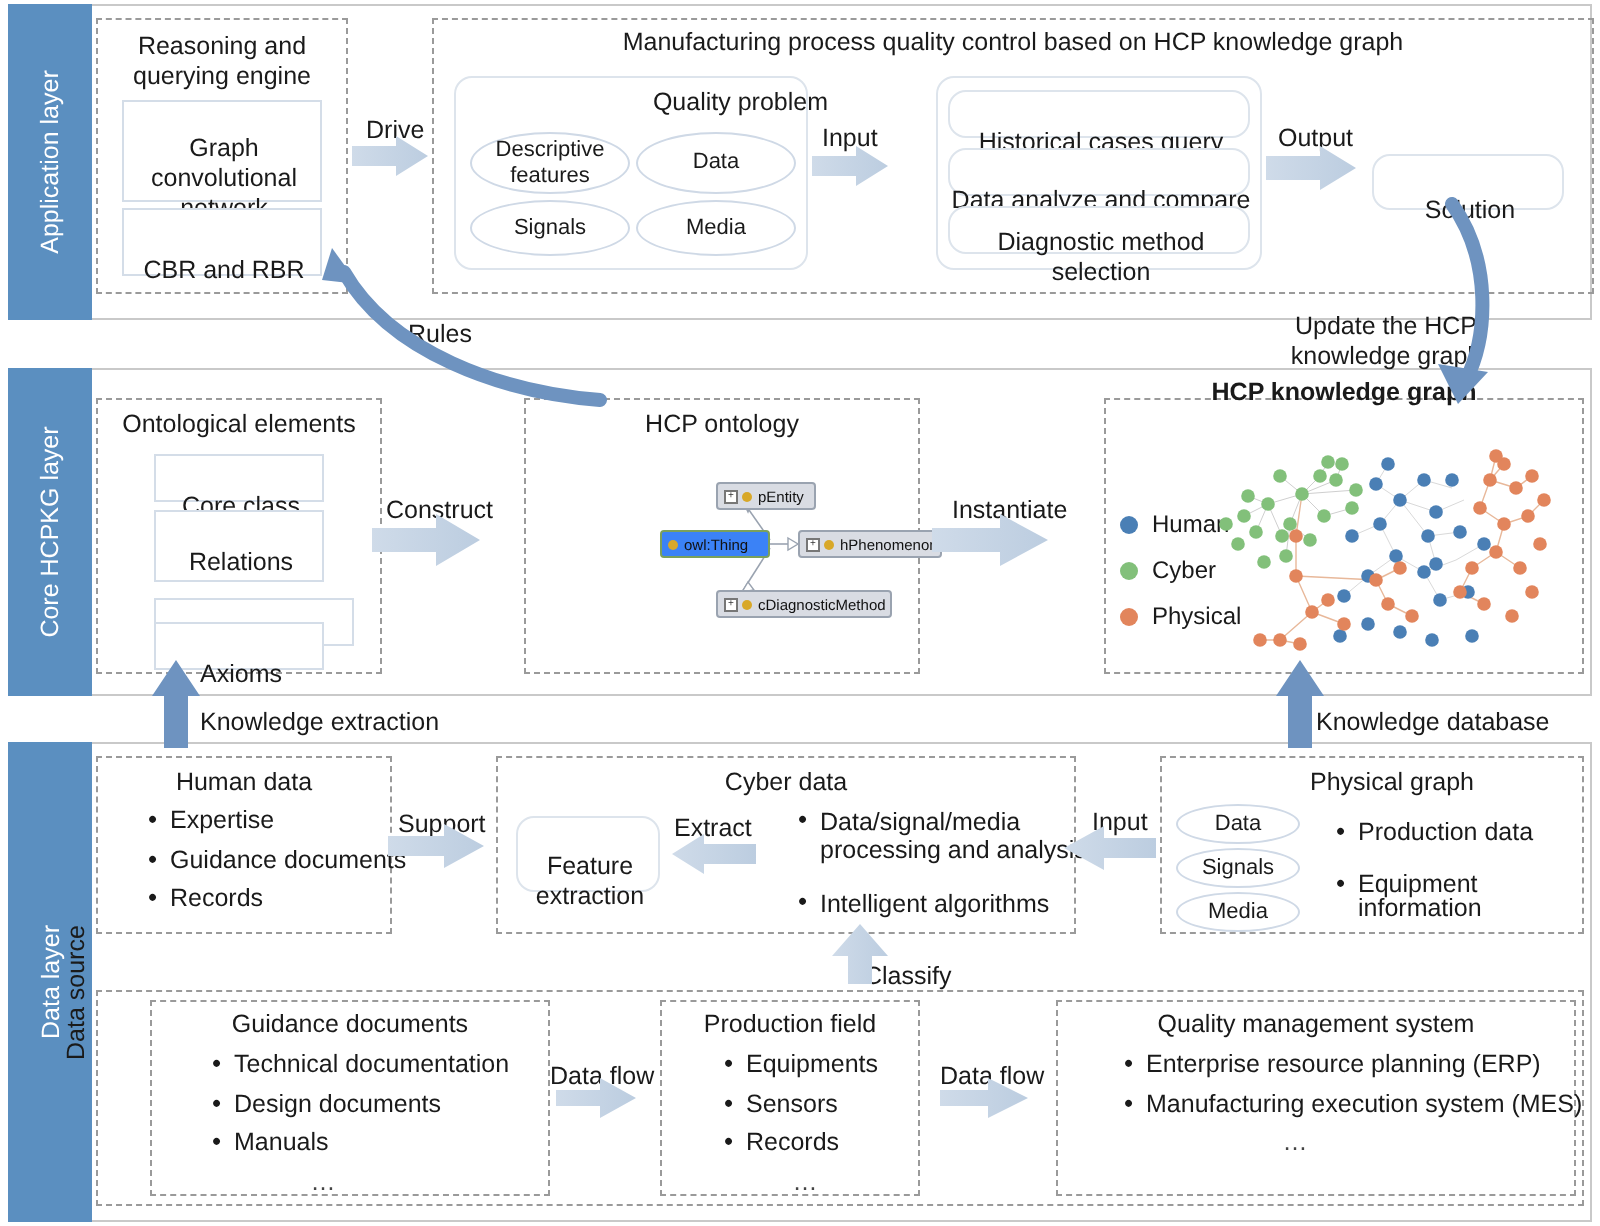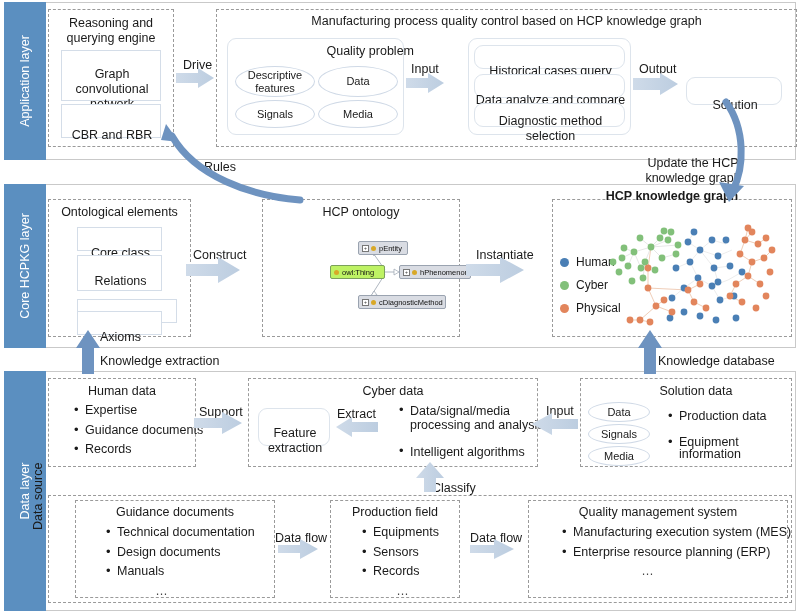--- a/index.html
+++ b/index.html
@@ -28,21 +28,21 @@
   ul.blist li{position:relative;margin:0 0 7px 0;padding-left:11px;}
   ul.blist li:before{content:"\2022";position:absolute;left:0;top:-1px;font-size:13px;}
   ul.blist li.dots{padding-left:0;text-align:center;margin-left:-4px;letter-spacing:1px;color:#444;}
   ul.blist li.dots:before{content:"";}
 
   .arrowwrap{position:absolute;left:0;top:0;width:800px;height:613px;pointer-events:none;}
 
   .onto-node{position:absolute;border:1px solid #9aa3b0;background:#d9dce3;border-radius:2px;
              font-size:7.5px;display:flex;align-items:center;padding-left:3px;box-sizing:border-box;
              white-space:nowrap;color:#111;}
-  .onto-node.root{background:#bef264;border-color:#7ba05b;}
+  .onto-node.root{background:#3b82f6;border-color:#7ba05b;}
   .onto-plus{display:inline-block;width:5px;height:5px;border:1px solid #777;background:#fff;
              font-size:5px;line-height:4px;text-align:center;margin-right:2px;color:#333;}
   .onto-dot{display:inline-block;width:5px;height:5px;border-radius:50%;background:#d8a828;margin-right:3px;}
 
   .legend{position:absolute;font-size:12px;}
   .legend div{display:flex;align-items:center;margin-bottom:9px;}
   .legend i{width:9px;height:9px;border-radius:50%;display:inline-block;margin-right:7px;}
 </style>
 </head>
 <body>
@@ -287,21 +287,21 @@
 </div>
 <div class="lbl" style="left:337px;top:407px;">Extract</div>
 <ul class="blist" style="left:385px;top:404px;width:150px;line-height:1.15;">
   <li>Data/signal/media processing and analysis</li>
   <li style="margin-top:12px;">Intelligent algorithms</li>
 </ul>
 
 <div class="lbl" style="left:546px;top:404px;">Input</div>
 
 <div class="dash" style="left:580px;top:378px;width:212px;height:89px;"></div>
-<div class="panel-title" style="left:600px;top:384px;width:192px;">Solution data</div>
+<div class="panel-title" style="left:600px;top:384px;width:192px;">Physical graph</div>
 <div class="ell" style="left:588px;top:402px;width:62px;height:20px;">Data</div>
 <div class="ell" style="left:588px;top:424px;width:62px;height:20px;">Signals</div>
 <div class="ell" style="left:588px;top:446px;width:62px;height:20px;">Media</div>
 <ul class="blist" style="left:654px;top:410px;">
   <li style="margin-bottom:13px;">Production data</li>
   <li>Equipment information</li>
 </ul>
 
 <div class="lbl" style="left:432px;top:481px;">Classify</div>
 
@@ -326,22 +326,22 @@
   <li>Sensors</li>
   <li>Records</li>
   <li class="dots" style="width:90px;">…</li>
 </ul>
 
 <div class="lbl" style="left:470px;top:531px;">Data flow</div>
 
 <div class="dash" style="left:528px;top:500px;width:260px;height:98px;"></div>
 <div class="panel-title" style="left:528px;top:505px;width:260px;">Quality management system</div>
 <ul class="blist" style="left:548px;top:526px;">
+  <li>Enterprise resource planning (ERP)</li>
   <li>Manufacturing execution system (MES)</li>
-  <li>Enterprise resource planning (ERP)</li>
   <li class="dots" style="width:180px;">…</li>
 </ul>
 
 <svg class="arrowwrap" viewBox="0 0 800 613">
   <defs>
     <linearGradient id="ag" x1="0" y1="0" x2="1" y2="0">
       <stop offset="0" stop-color="#cfdbe9"></stop>
         <stop offset="1" stop-color="#bccde0"></stop>
     </linearGradient>
   </defs>

